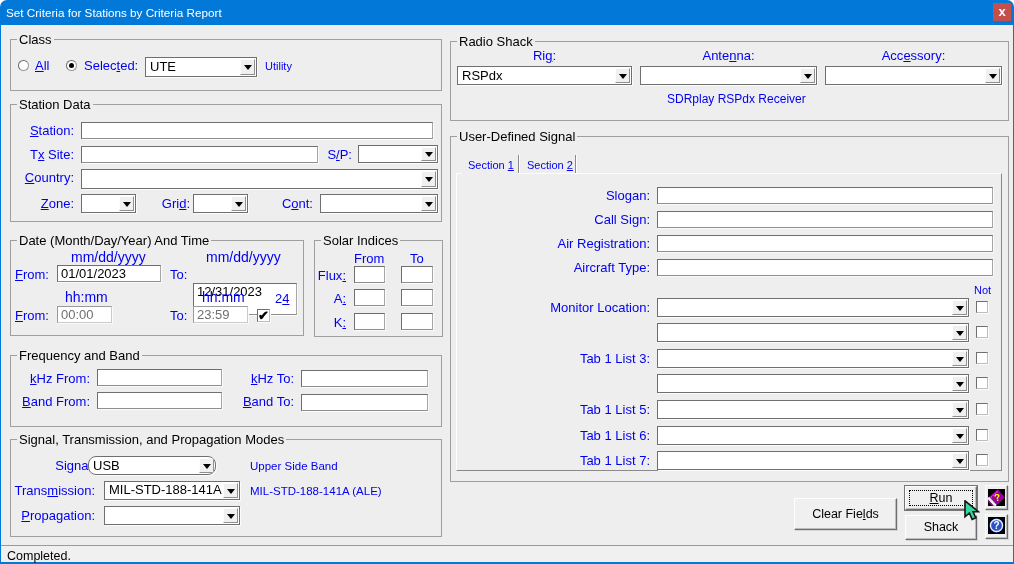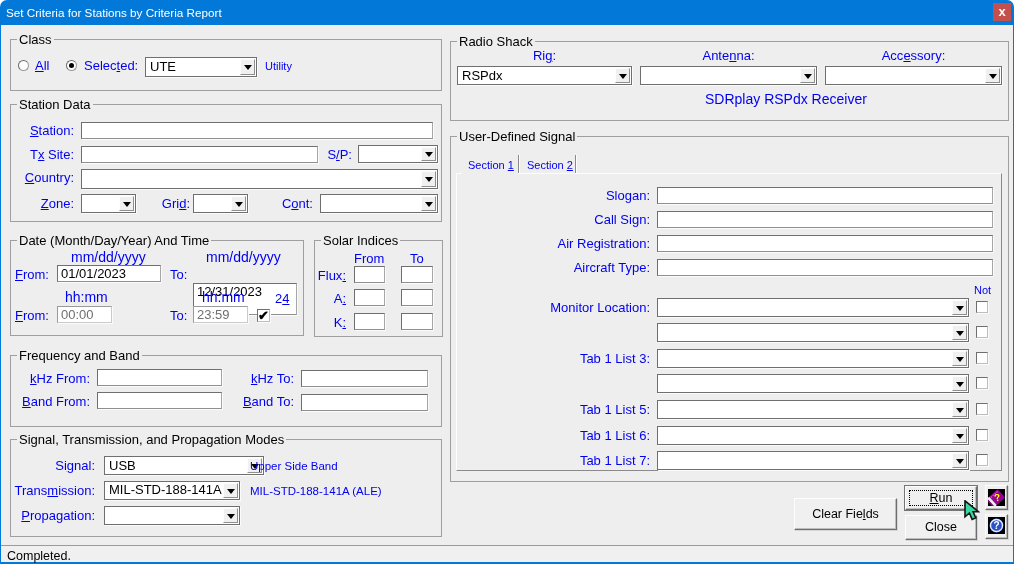--- a/index.html
+++ b/index.html
@@ -110,21 +110,21 @@
   <div class="lbl ra" style="left:214px;top:372px;width:80px;"><u>k</u>Hz To:</div>
   <div class="inp" style="left:301px;top:370px;width:127px;height:17px;"></div>
   <div class="lbl ra" style="left:10px;top:395px;width:80px;"><u>B</u>and From:</div>
   <div class="inp" style="left:97px;top:392px;width:125px;height:17px;"></div>
   <div class="lbl ra" style="left:214px;top:395px;width:80px;"><u>B</u>and To:</div>
   <div class="inp" style="left:301px;top:394px;width:127px;height:17px;"></div>
 
   <div class="gb" style="left:10px;top:439px;width:432px;height:98px;"></div>
   <div class="gl" style="left:17px;top:433px;">Signal, Transmission, and Propagation Modes</div>
   <div class="lbl ra" style="left:10px;top:459px;width:85px;">Si<u>g</u>nal:</div>
-  <div class="cmb" style="left:104px;top:456px;width:160px;height:19px;">
+  <div class="cmb" style="left:88px;top:456px;width:128px;height:19px;border-radius:8px;">
       <span class="tx">USB</span>
       <span class="ab"></span>
     </div>
   <div class="lbl" style="left:250px;top:460px;font-size:11.5px;">Upper Side Band</div>
   <div class="lbl ra" style="left:10px;top:484px;width:85px;">Trans<u>m</u>ission:</div>
   <div class="cmb" style="left:104px;top:481px;width:136px;height:19px;">
       <span class="tx" style="top:1px;">MIL-STD-188-141A</span>
       <span class="ab"></span>
     </div>
   <div class="lbl" style="left:250px;top:485px;font-size:11.5px;">MIL-STD-188-141A (ALE)</div>
@@ -141,21 +141,21 @@
   <div class="cmb" style="left:457px;top:66px;width:175px;height:19px;">
       <span class="tx">RSPdx</span>
       <span class="ab"></span>
     </div>
   <div class="cmb" style="left:640px;top:66px;width:177px;height:19px;">
       <span class="ab"></span>
     </div>
   <div class="cmb" style="left:825px;top:66px;width:177px;height:19px;">
       <span class="ab"></span>
     </div>
-  <div class="lbl" style="left:705px;top:93px;font-size:14px;">SDRplay RSPdx Receiver</div>
+  <div class="lbl" style="left:667px;top:93px;font-size:12px;">SDRplay RSPdx Receiver</div>
 
   <div class="gb" style="left:450px;top:136px;width:559px;height:346px;"></div>
   <div class="gl" style="left:457px;top:130px;">User-Defined Signal</div>
   <div id="panel" style="position:absolute;left:456px;top:173px;width:546px;height:298px;border:1px solid;border-color:#fdfdfd #8a8a8a #8a8a8a #fdfdfd;background:#eeeeee;"></div>
   <div style="position:absolute;left:462px;top:173px;width:56px;height:1px;background:#eeeeee;"></div>
   <div class="lbl" style="left:468px;top:159px;font-size:11px;">Section <u>1</u></div>
   <div style="position:absolute;left:518px;top:155px;width:1px;height:18px;background:#8a8a8a;box-shadow:1px 0 0 #fdfdfd;"></div>
   <div class="lbl" style="left:527px;top:159px;font-size:11px;">Section <u>2</u></div>
   <div style="position:absolute;left:575px;top:155px;width:1px;height:18px;background:#8a8a8a;box-shadow:1px 0 0 #fdfdfd;"></div>
   <div class="lbl ra" style="left:450px;top:189px;width:200px;">Slogan:</div>
@@ -196,21 +196,21 @@
     </div>
   <div class="cb" style="left:976px;top:429px;"></div>
   <div class="lbl ra" style="left:450px;top:454px;width:200px;">Tab 1 List 7:</div>
   <div class="cmb" style="left:657px;top:451px;width:312px;height:19px;">
       <span class="ab"></span>
     </div>
   <div class="cb" style="left:976px;top:454px;"></div>
 
   <div class="btn" style="left:794px;top:498px;width:103px;height:32px;line-height:30px;">Clear Fie<u>l</u>ds</div>
   <div class="btn" id="runbtn" style="left:905px;top:486px;width:72px;height:24px;line-height:22px;outline:1px solid #767676;"><u>R</u>un</div>
-  <div class="btn" style="left:905px;top:515px;width:72px;height:25px;line-height:23px;">Close</div>
+  <div class="btn" style="left:905px;top:515px;width:72px;height:25px;line-height:23px;">Shack</div>
   <div class="btn" style="left:985px;top:485px;width:23px;height:25px;">
     <svg width="17" height="17" style="position:absolute;left:2px;top:3px;" viewBox="0 0 17 17">
       <rect x="0" y="0" width="17" height="17" fill="#000"></rect>
       <g transform="translate(9.2,8.1) rotate(-42)">
         <rect x="-5.6" y="-5.6" width="11.2" height="11.2" fill="#990099"></rect>
         <rect x="-8.5" y="-5.6" width="2.9" height="11.2" fill="#eeeeee"></rect>
         <rect x="-9.8" y="-5.6" width="1.3" height="11.2" fill="#990099"></rect>
         <line x1="-5" y1="-4" x2="5" y2="-4" stroke="#cc55cc" stroke-width="1.2" stroke-dasharray="1.5,1"></line>
         <g transform="rotate(30)">
             <text x="0" y="3.8" font-size="10" font-weight="bold" fill="#ffff00" text-anchor="middle" font-family="Liberation Sans">?</text>

